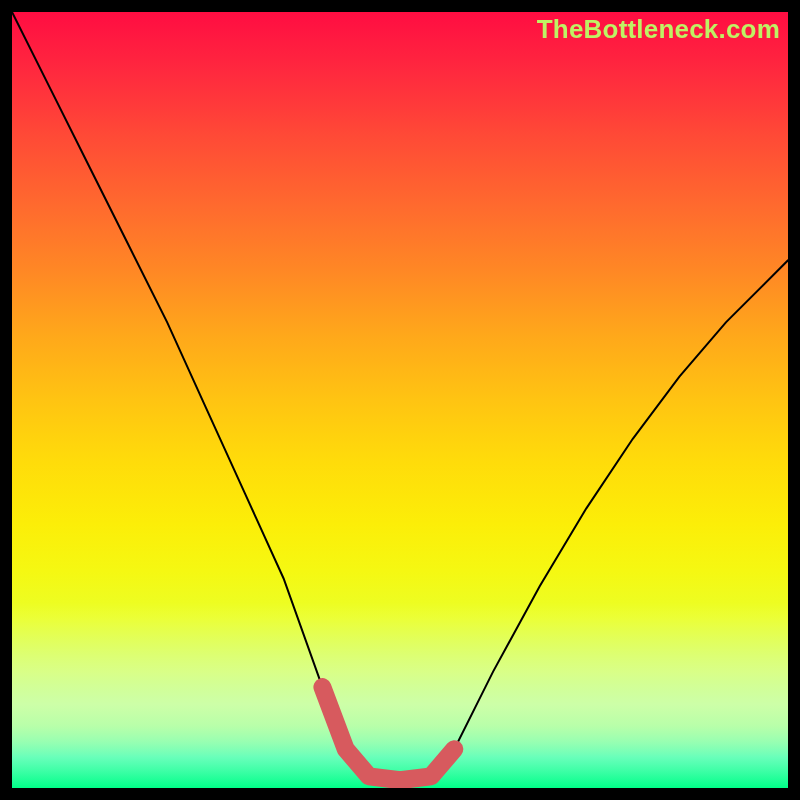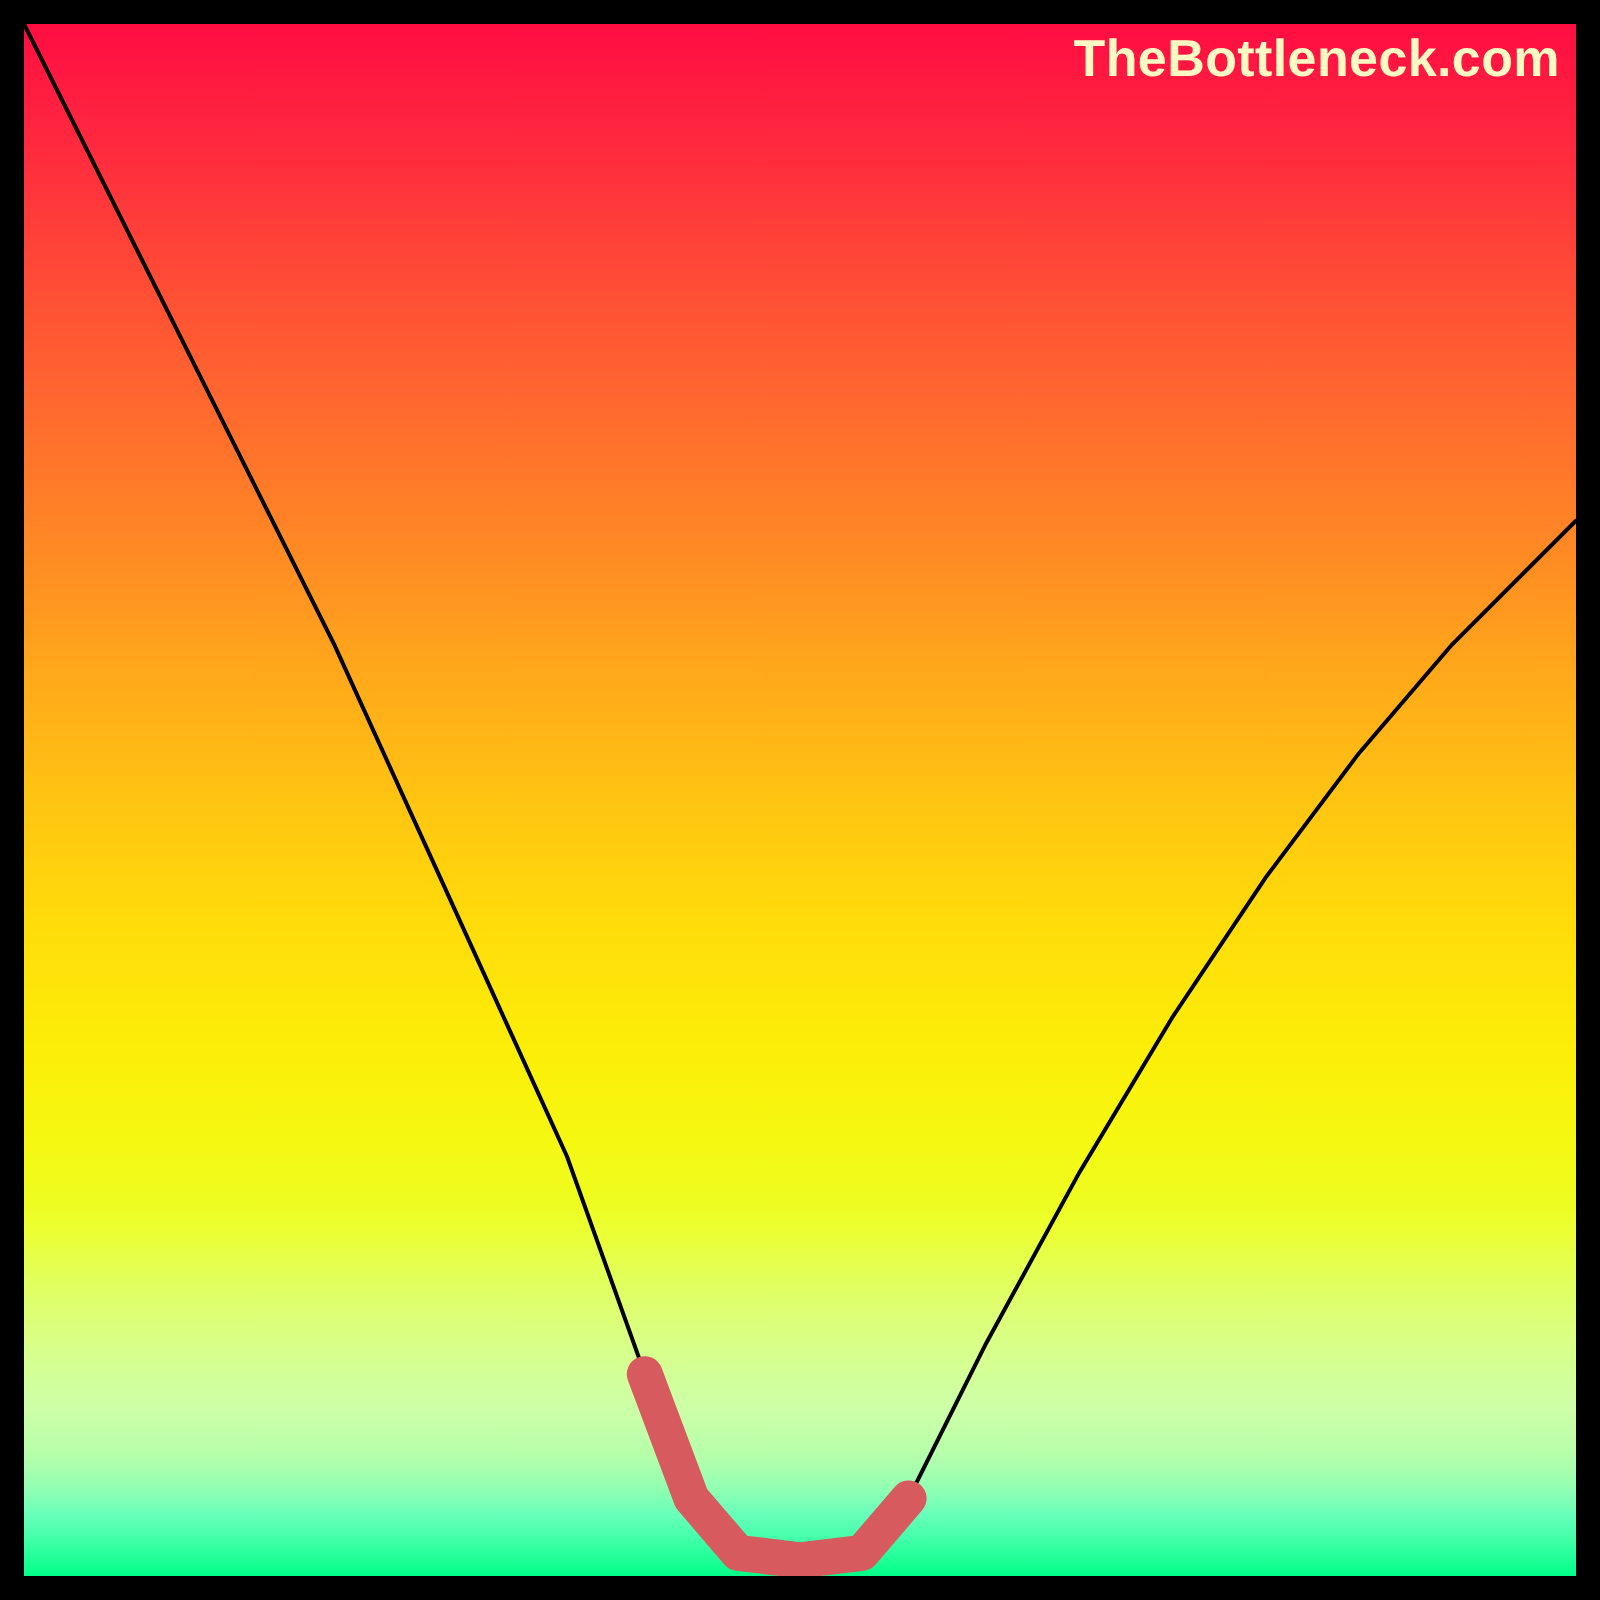--- a/index.html
+++ b/index.html
@@ -62,21 +62,21 @@
       rgba(255,255,255,0) 100%
     );
   }
   .watermark {
     position: absolute;
     top: 14px;
     right: 20px;
     font-family: Arial, Helvetica, sans-serif;
     font-size: 26px;
     font-weight: 600;
-    color: #fef9c3;
+    color: #bef264;
     letter-spacing: 0.2px;
     user-select: none;
   }
   svg.curve {
     position: absolute;
     inset: 0;
   }
 </style>
 </head>
 <body>

